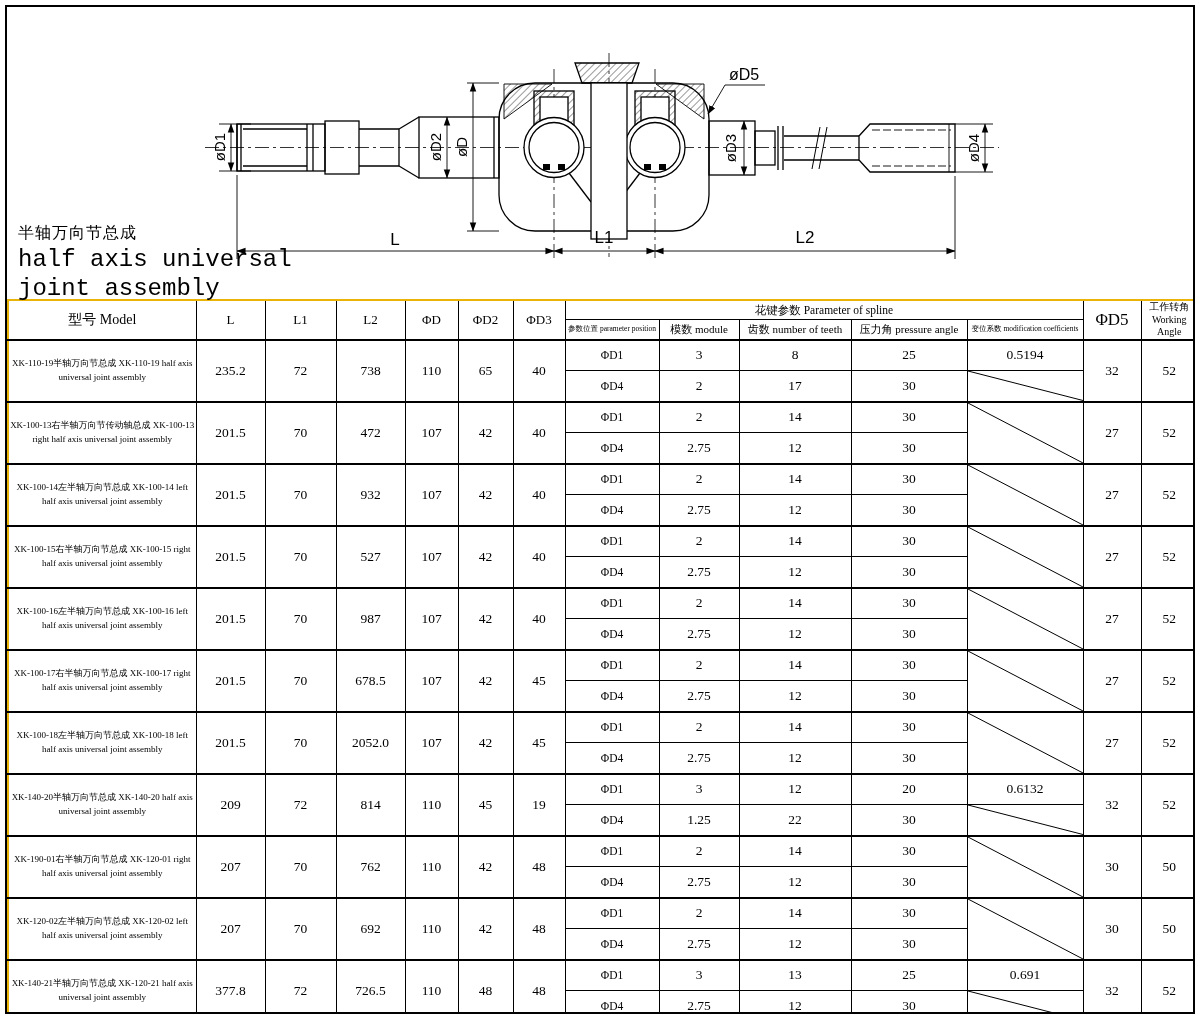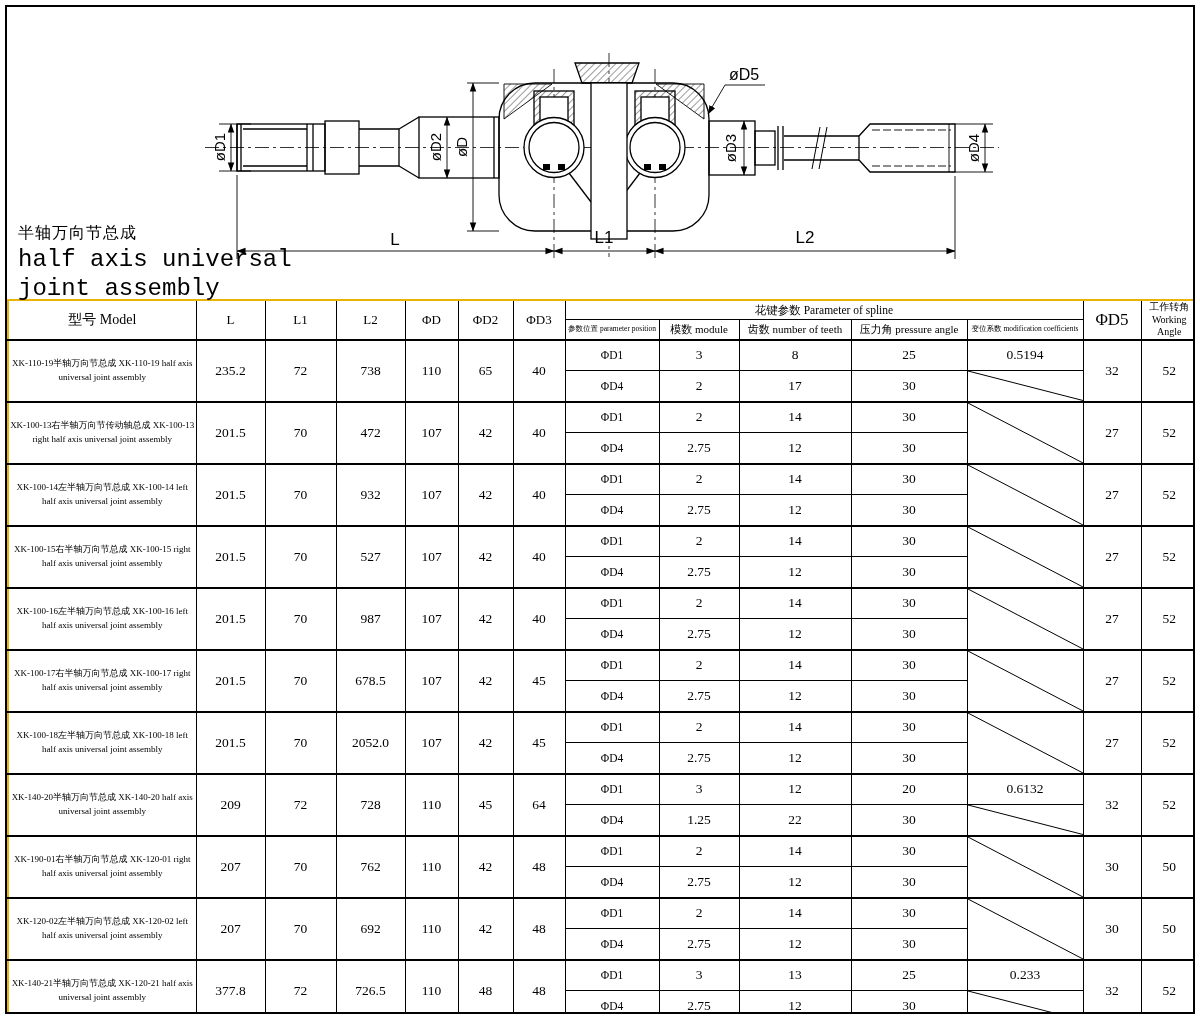--- a/index.html
+++ b/index.html
@@ -405,24 +405,24 @@
         <tr>
           <td class="pos">ΦD4</td>
           <td class="num">2.75</td>
           <td class="num">12</td>
           <td class="num">30</td>
         </tr>
         <tr class="group-start">
           <td class="model" rowspan="2">XK-140-20半轴万向节总成  XK-140-20 half axis universal joint assembly</td>
           <td class="num" rowspan="2">209</td>
           <td class="num" rowspan="2">72</td>
-          <td class="num" rowspan="2">728</td>
+          <td class="num" rowspan="2">814</td>
           <td class="num" rowspan="2">110</td>
           <td class="num" rowspan="2">45</td>
-          <td class="num" rowspan="2">64</td>
+          <td class="num" rowspan="2">19</td>
           <td class="pos">ΦD1</td>
           <td class="num">3</td>
           <td class="num">12</td>
           <td class="num">20</td>
           <td class="num">0.6132</td>
           <td class="num" rowspan="2">32</td>
           <td class="num" rowspan="2">52</td>
         </tr>
         <tr>
           <td class="pos">ΦD4</td>
@@ -492,21 +492,21 @@
           <td class="num" rowspan="2">377.8</td>
           <td class="num" rowspan="2">72</td>
           <td class="num" rowspan="2">726.5</td>
           <td class="num" rowspan="2">110</td>
           <td class="num" rowspan="2">48</td>
           <td class="num" rowspan="2">48</td>
           <td class="pos">ΦD1</td>
           <td class="num">3</td>
           <td class="num">13</td>
           <td class="num">25</td>
-          <td class="num">0.233</td>
+          <td class="num">0.691</td>
           <td class="num" rowspan="2">32</td>
           <td class="num" rowspan="2">52</td>
         </tr>
         <tr>
           <td class="pos">ΦD4</td>
           <td class="num">2.75</td>
           <td class="num">12</td>
           <td class="num">30</td>
           <td class="slash">
             <svg viewBox="0 0 100 100" preserveAspectRatio="none">

